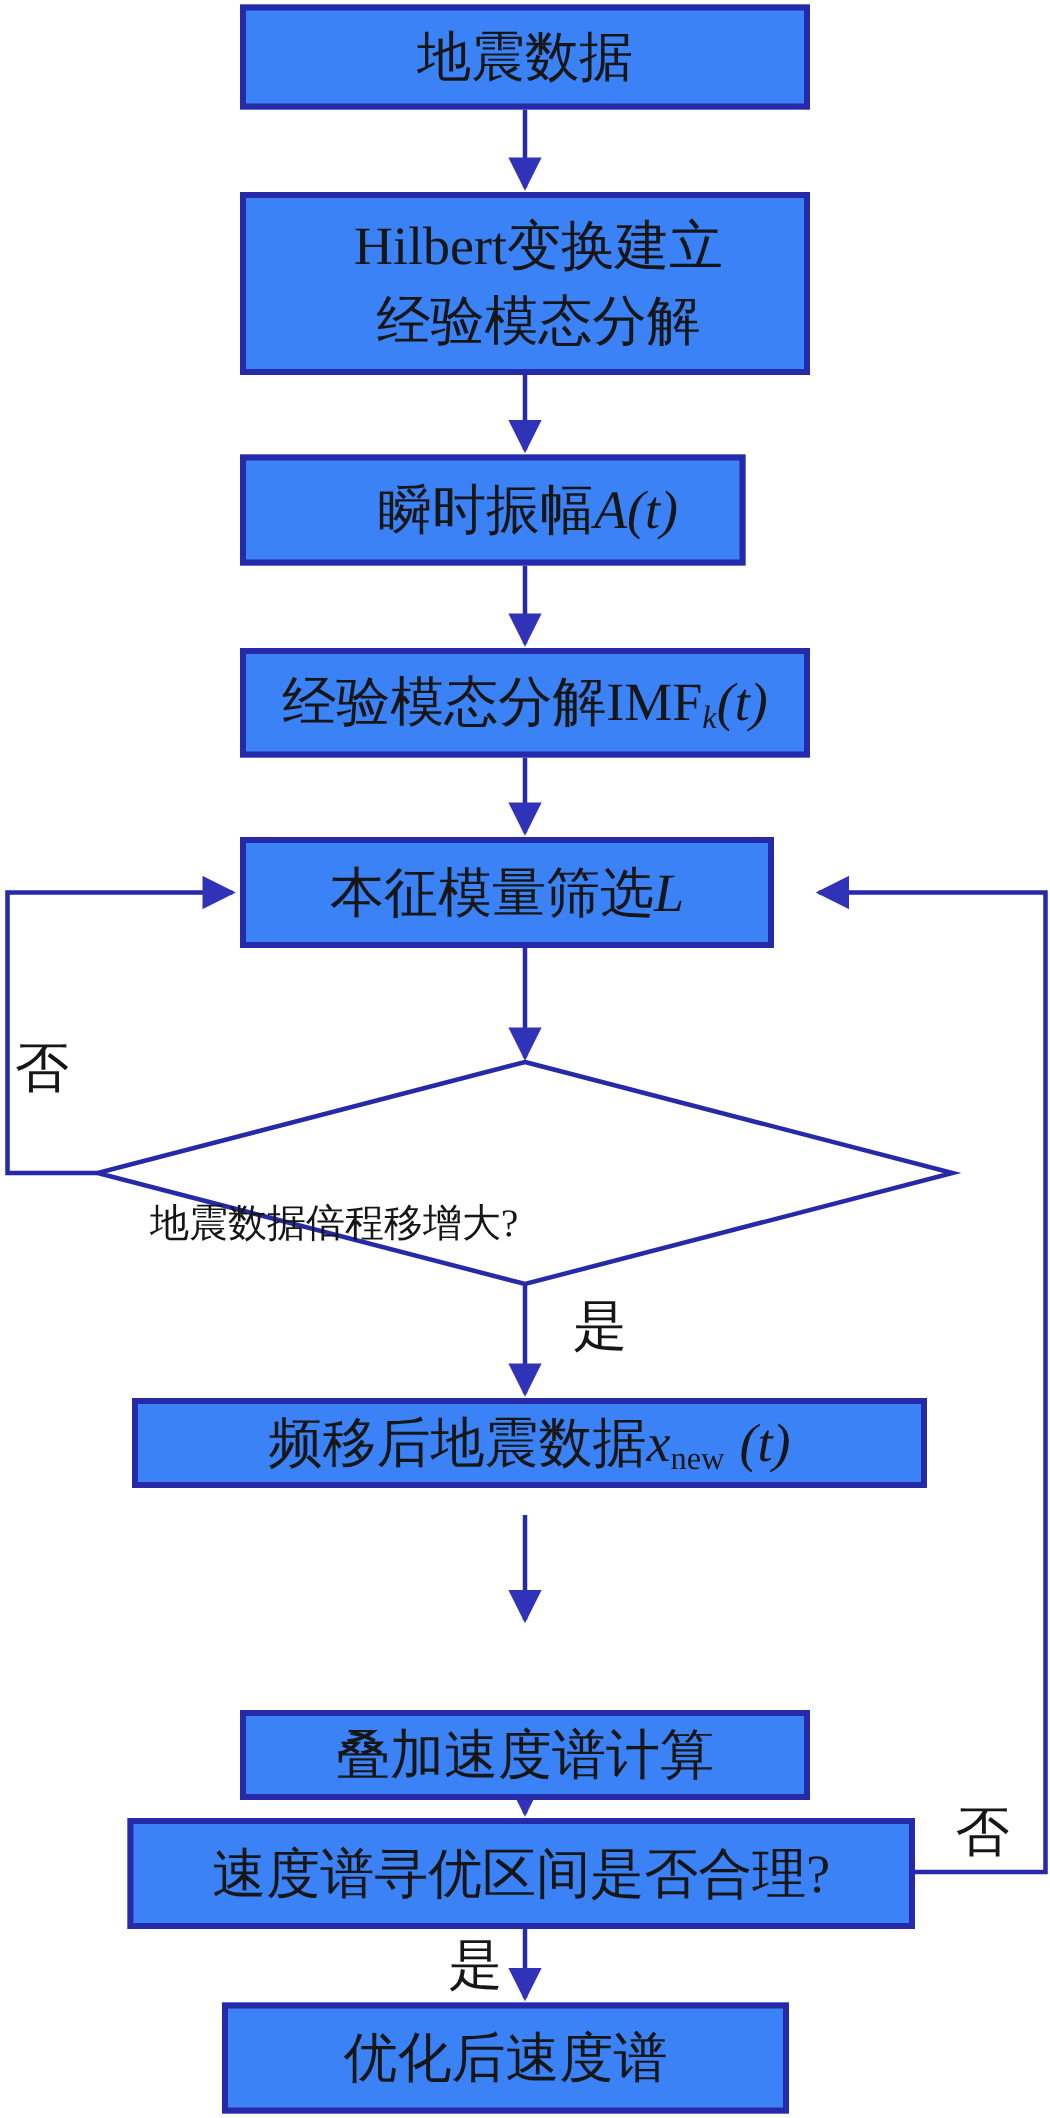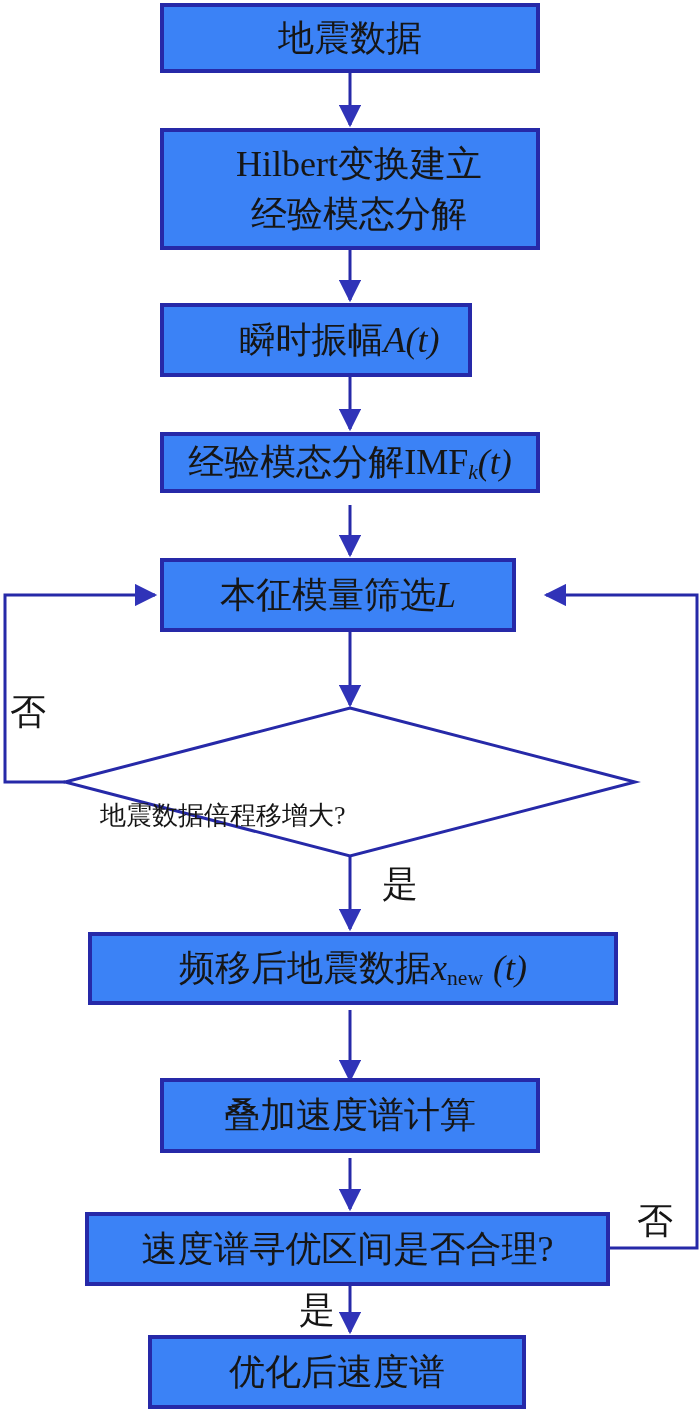--- a/index.html
+++ b/index.html
@@ -71,25 +71,25 @@
     font-size: 0.6em;
     line-height: 0;
     vertical-align: -0.25em;
   }
   sub.it { font-style: italic; }
   .sp { margin-left: 10px; }
 
   
   .b-seismic   { left:160px; top:3px;    width:380px; height:70px; }
   .b-hilbert   { left:160px; top:128px;  width:380px; height:122px;padding-left:18px; }
-  .b-amp       { left:160px; top:303px;  width:312px; height:74px;padding-left:47px; }
-  .b-emd       { left:160px; top:432px;  width:380px; height:61px; }
+  .b-amp       { left:160px; top:303px;  width:337px; height:74px;padding-left:47px; }
+  .b-emd       { left:160px; top:432px;  width:380px; height:73px; }
   .b-screen    { left:160px; top:558px;  width:356px; height:74px; }
-  .b-shifted   { left:88px;  top:932px;  width:530px; height:73px; }
-  .b-velspec   { left:160px; top:1078px; width:380px; height:75px;text-align:center; }
+  .b-shifted   { left:88px;  top:932px;  width:530px; height:60px; }
+  .b-velspec   { left:160px; top:1140px; width:380px; height:60px;text-align:center; }
   .b-interval  { left:85px;  top:1212px; width:525px; height:74px; }
   .b-optimized { left:148px; top:1335px; width:378px; height:74px; }
 
   .l-no-left    { left:10px;  top:694px; }
   .l-yes-mid    { left:382px; top:866px; }
   .l-no-right   { left:637px; top:1203px; }
   .l-yes-bottom { left:299px; top:1292px; }
 </style>
 </head>
 <body>

